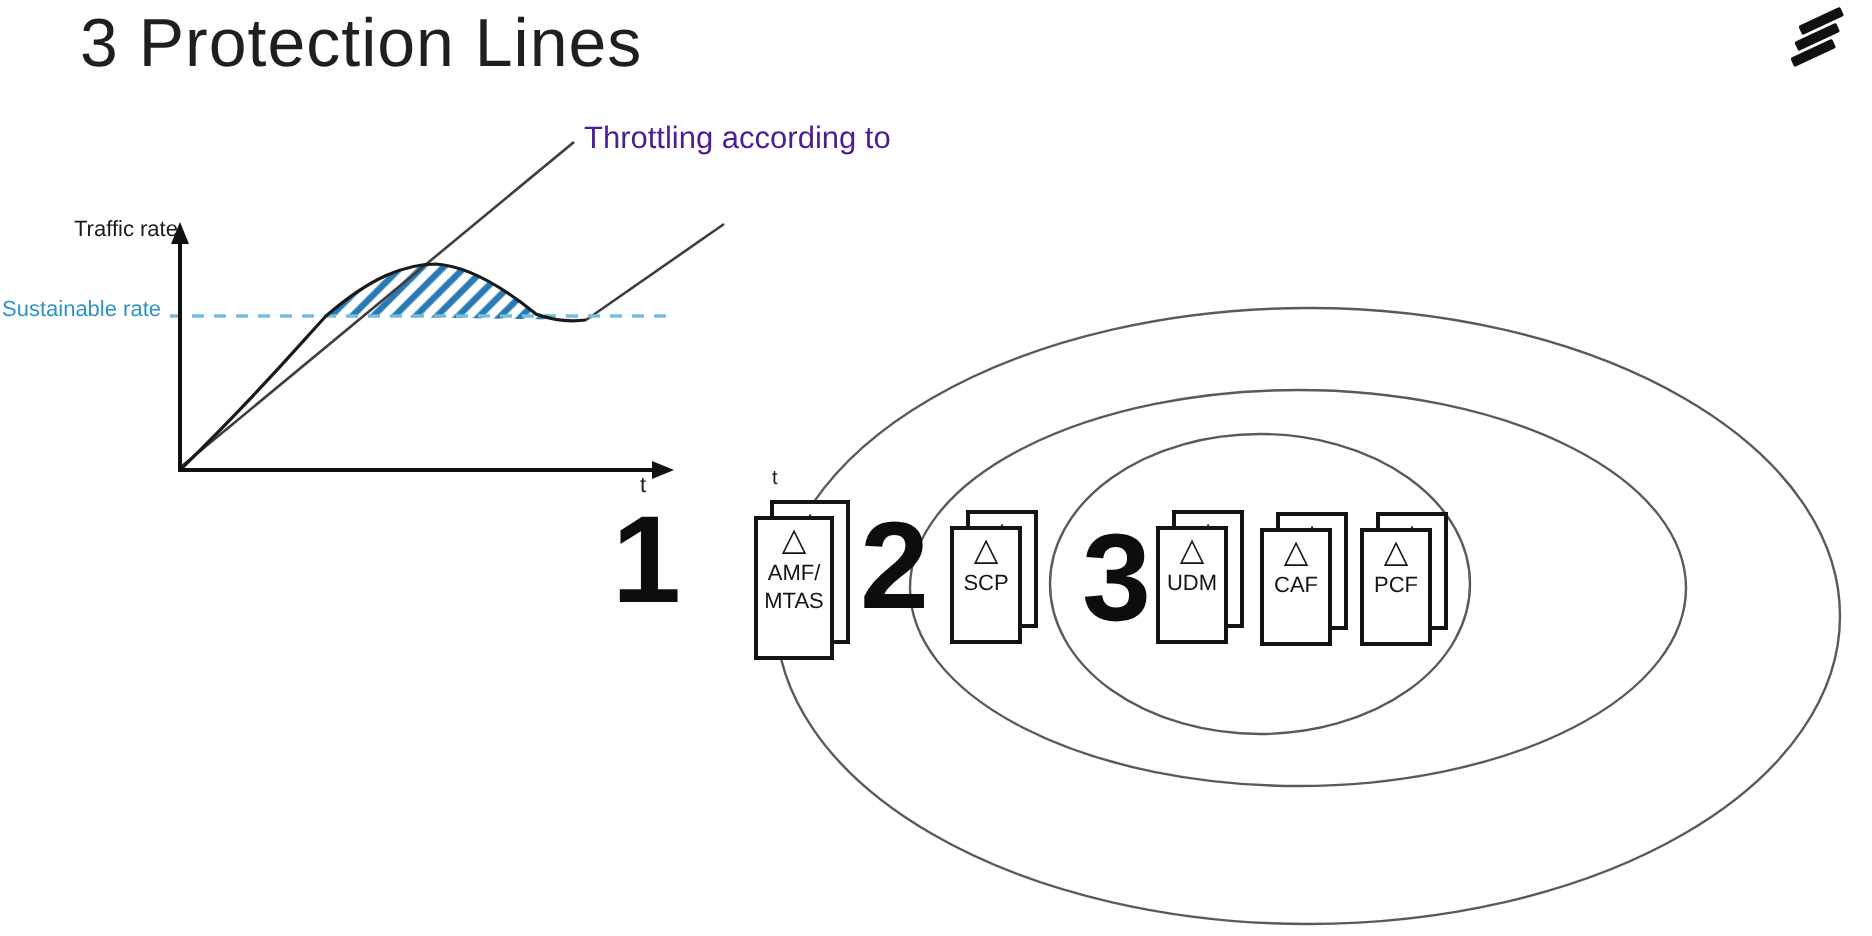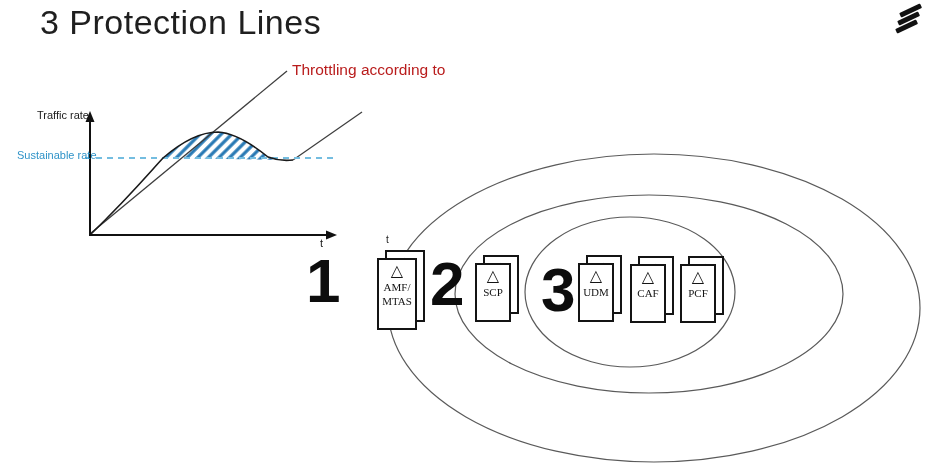--- a/index.html
+++ b/index.html
@@ -21,25 +21,25 @@
   #logo .bar{
     position:absolute;width:23px;height:4.5px;background:#111;border-radius:1px;
     transform:rotate(-25deg);
   }
   #logo .bar:nth-child(1){left:4px;top:4px;}
   #logo .bar:nth-child(2){left:2px;top:12px;}
   #logo .bar:nth-child(3){left:0px;top:20px;}
   
   .chart-label{font-size:11px;line-height:13px;color:#1a1a1a;}
   #lbl-traffic{left:37px;top:109px;}
-  #lbl-sustainable{left:17px;top:149px;color:#2f93c8;text-align:center;}
+  #lbl-sustainable{left:1px;top:149px;color:#2f93c8;text-align:center;}
   #lbl-t{left:320px;top:237px;}
   #stray-t{left:386px;top:234px;font-size:10px;color:#1a1a1a;}
   #annotation{
-    left:292px;top:59px;font-size:15.5px;line-height:21px;color:#b91c1c;
+    left:292px;top:59px;font-size:15.5px;line-height:21px;color:#4c1d95;
   }
   
   .ring-num{
     font-size:62px;font-weight:900;line-height:56px;color:#0d0d0d;
     letter-spacing:-2px;
   }
   #n1{left:306px;top:253px;}
   #n2{left:430px;top:256px;}
   #n3{left:541px;top:262px;}
   
@@ -48,21 +48,21 @@
     position:absolute;background:#ffffff;border:2px solid #141414;
     box-sizing:border-box;display:flex;flex-direction:column;align-items:center;
   }
   .back{left:8px;top:0;}
   .front{left:0;top:8px;}
   .sz-a{width:40px;height:72px;}
   .sz-b{width:36px;height:59px;}
   .tri{font-size:16px;line-height:16px;color:#141414;margin-top:3px;}
   .nf-label{
     font-size:11px;line-height:12px;font-weight:500;color:#141414;
-    text-align:center;margin-top:2px;white-space:nowrap;font-family:Liberation Serif, serif;
+    text-align:center;margin-top:2px;white-space:nowrap;
   }
   #stack-amf{left:377px;top:250px;}
   #stack-scp{left:475px;top:255px;}
   #stack-udm{left:578px;top:255px;}
   #stack-caf{left:630px;top:256px;}
   #stack-pcf{left:680px;top:256px;}
   svg#art{left:0;top:0;}
 </style>
 </head>
 <body>

